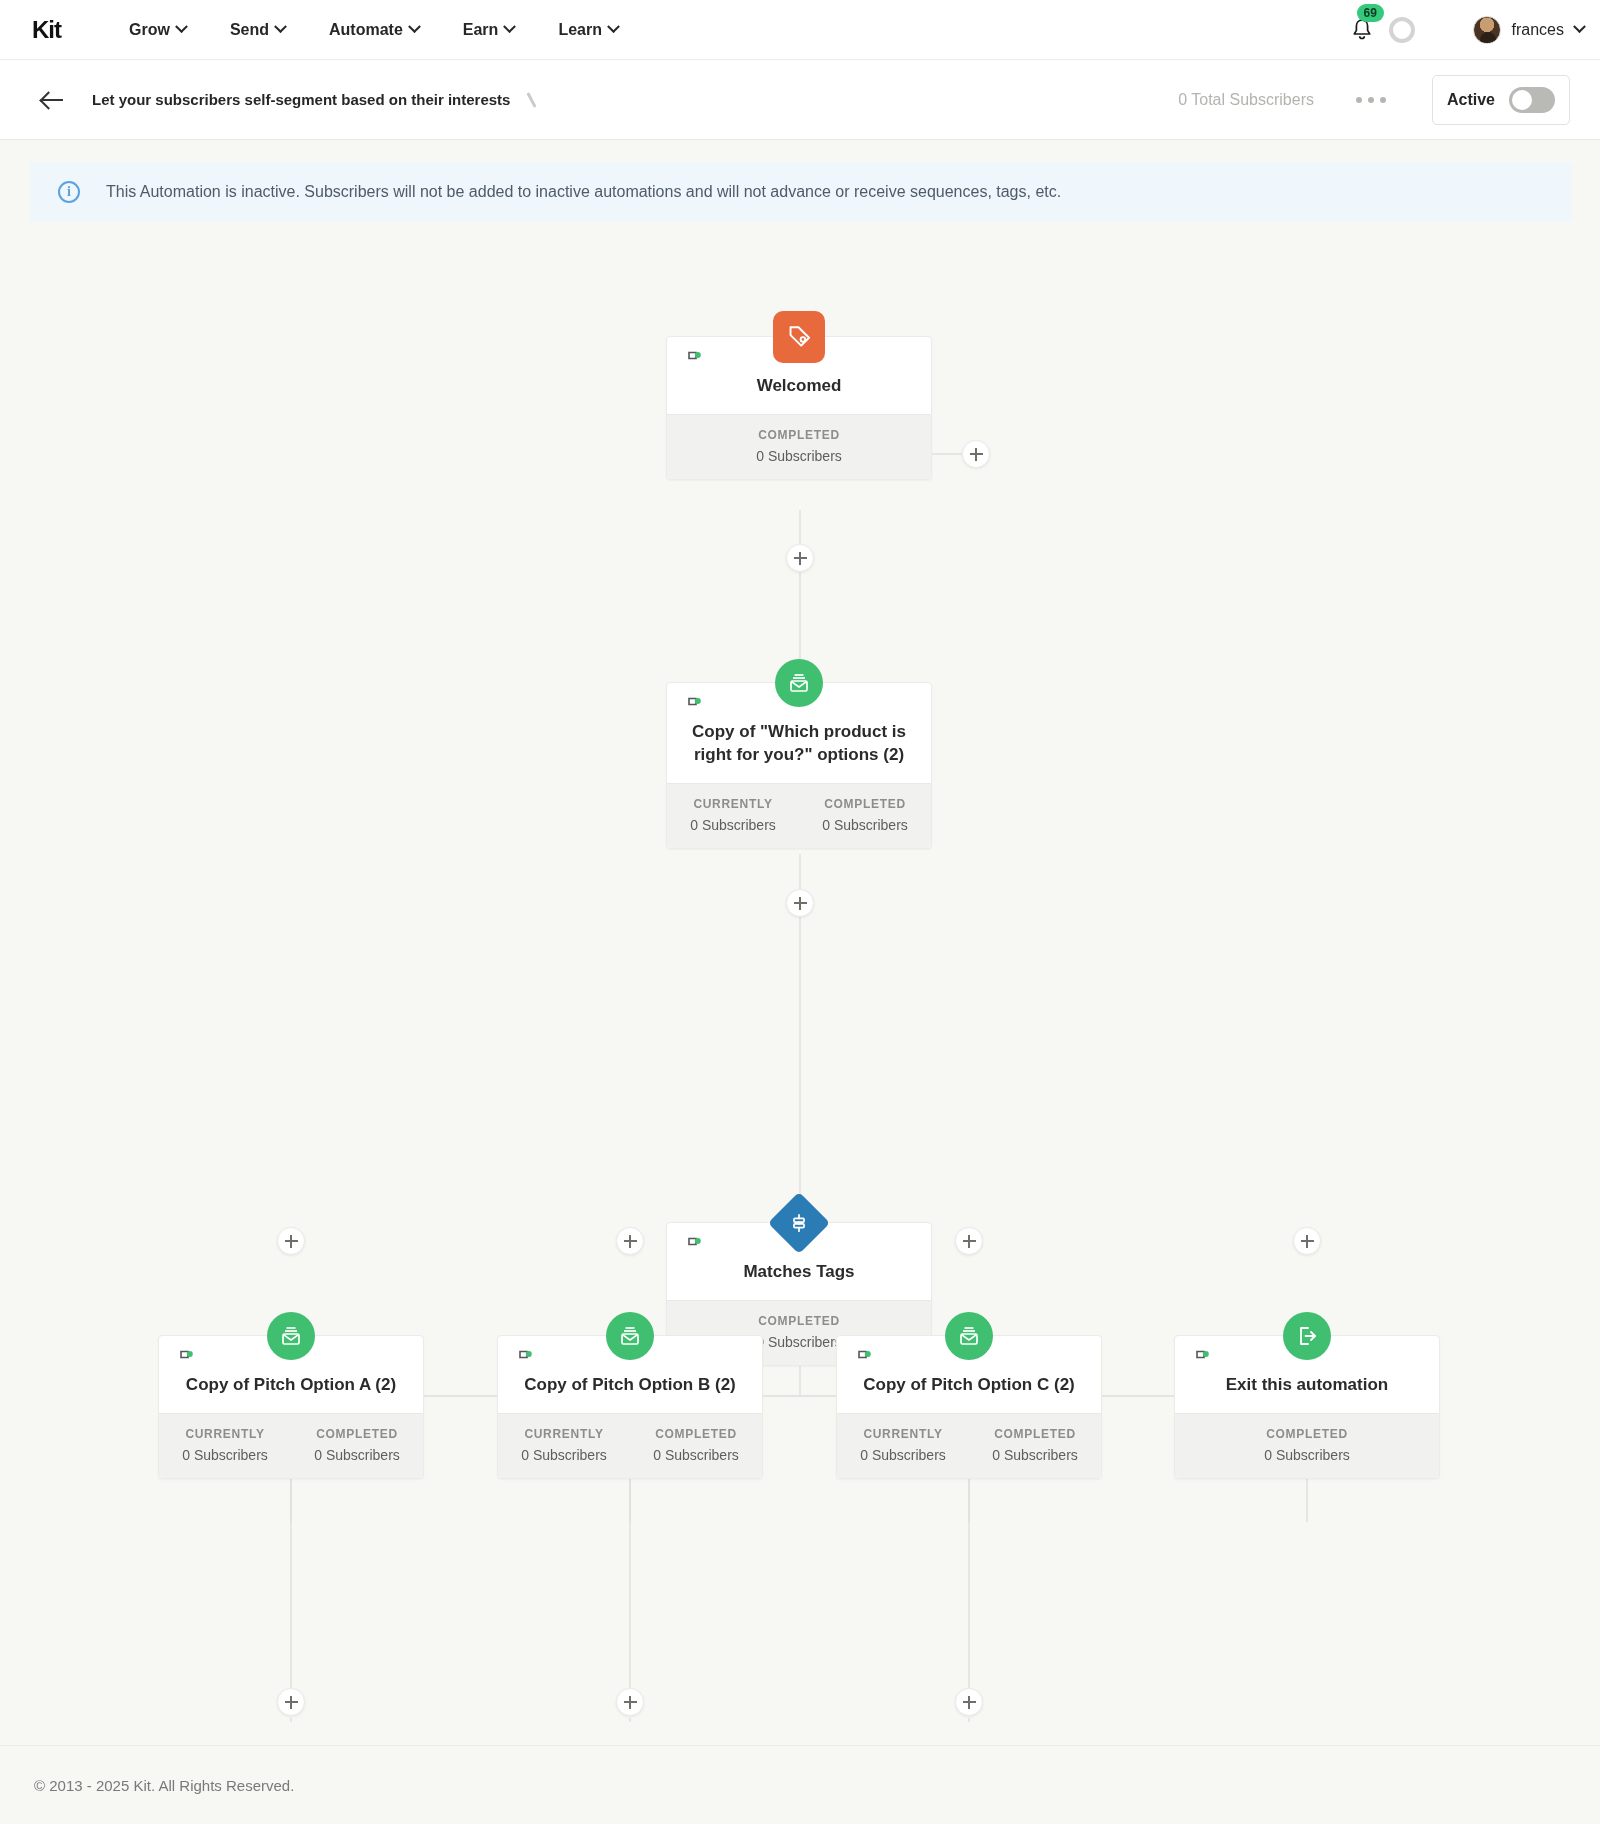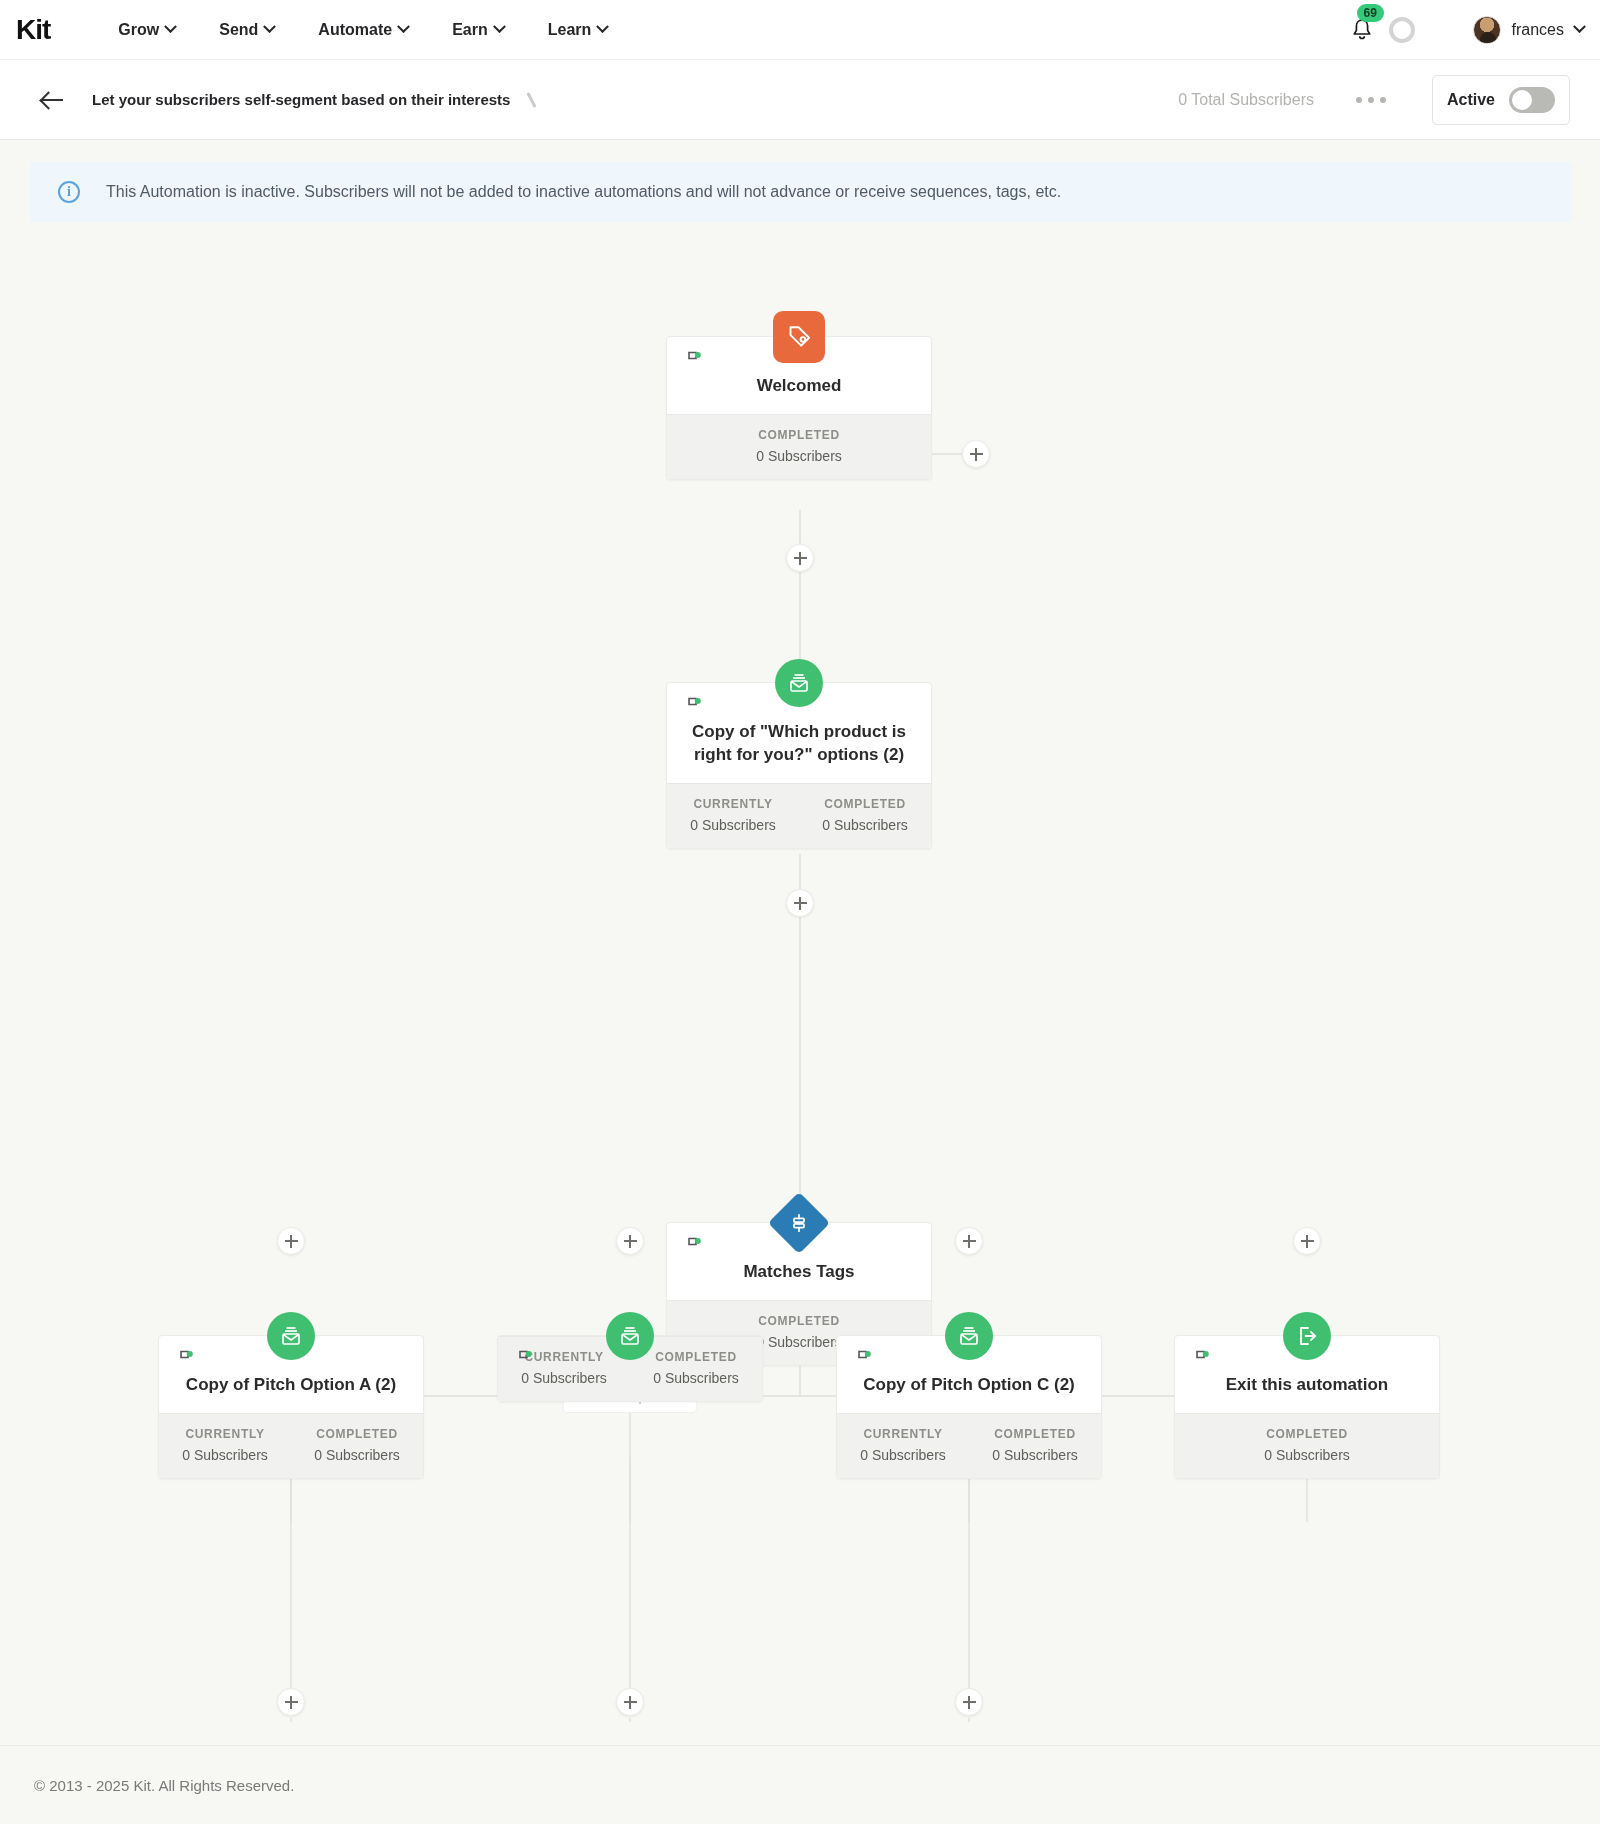--- a/index.html
+++ b/index.html
@@ -12,21 +12,21 @@
   }
   .page { position: relative; width: 1600px; height: 1824px; background: #f7f7f3; }
 
   
   .topnav {
     position: absolute; top: 0; left: 0; width: 1600px; height: 60px;
     background: #ffffff; border-bottom: 1px solid #ececec;
     display: flex; align-items: center;
   }
   .brand {
-    margin-left: 16px; font-size: 28px; font-weight: 900; letter-spacing: -1px;
+    margin-left: 32px; font-size: 24px; font-weight: 900; letter-spacing: -1px;
     color: #111; font-family: "Liberation Sans", sans-serif;
   }
   .navitems { display: flex; align-items: center; margin-left: 68px; gap: 44px; }
   .navitem {
     display: flex; align-items: center; gap: 7px;
     font-size: 16px; font-weight: 700; color: #27272a; cursor: pointer;
   }
   .chev { display: inline-block; width: 9px; height: 9px;
           border-right: 2.2px solid #27272a; border-bottom: 2.2px solid #27272a;
           transform: rotate(45deg) translate(-2px,-2px); }
@@ -389,20 +389,21 @@
             <line x1="7.5" y1="4" x2="16.5" y2="4"></line>
               <line x1="6" y1="7" x2="18" y2="7"></line>
             <rect x="4" y="10" width="16" height="10" rx="1.4"></rect>
               <path d="M4.5 10.6L12 16l7.5-5.4"></path>
           </svg>
         </div>
         <svg class="flag" viewBox="0 0 16 16">
           <path d="M2 1.5h7v6H2z" fill="none" stroke="#55565a" stroke-width="1.6"></path>
           <circle cx="10.8" cy="4" r="3" fill="#3fbf6f"></circle>
         </svg>
+        <div class="card-title">Copy of Pitch Option B (2)</div>
         <div class="card-stats">
           <div class="stat">
             <div class="stat-label">CURRENTLY</div>
             <div class="stat-value">0 Subscribers</div>
           </div>
           <div class="stat">
             <div class="stat-label">COMPLETED</div>
             <div class="stat-value">0 Subscribers</div>
           </div>
         </div>

